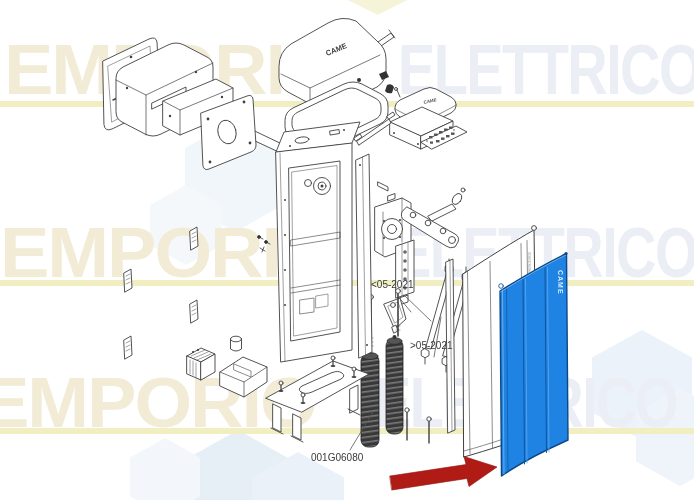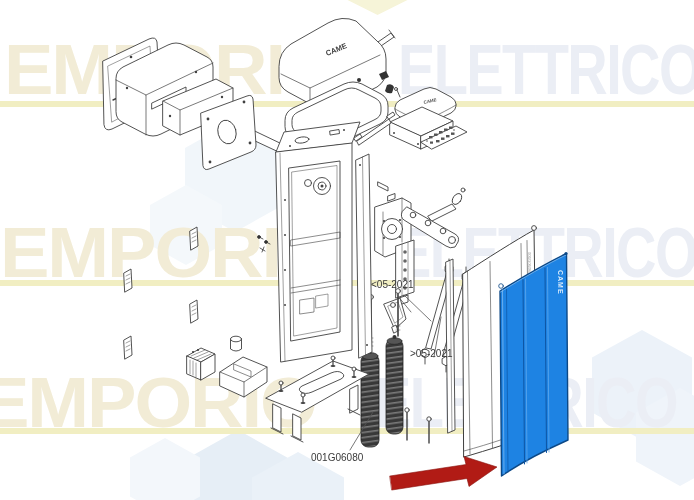--- a/index.html
+++ b/index.html
@@ -359,15 +359,15 @@
         <path d="M404,295 L431,321"></path>
         <path d="M434,357 L441,317"></path>
         <path d="M350,450 L373,412"></path>
       </g>
 
       <polygon points="390,476 466,464.5 464,456.5 497,467 469,486.5 467,478.5 392,490" fill="#b11b15" stroke="#8a120e" stroke-width="0.6"></polygon>
     </g>
   </svg>
 
   <div class="lbl" style="left:371px;top:279px;">&lt;05-2021</div>
-  <div class="lbl" style="left:410px;top:348px;">&gt;05-2021</div>
+  <div class="lbl" style="left:410px;top:340px;">&gt;05-2021</div>
   <div class="lbl" style="left:311px;top:452px;">001G06080</div>
 </div>
 
 </body></html>

